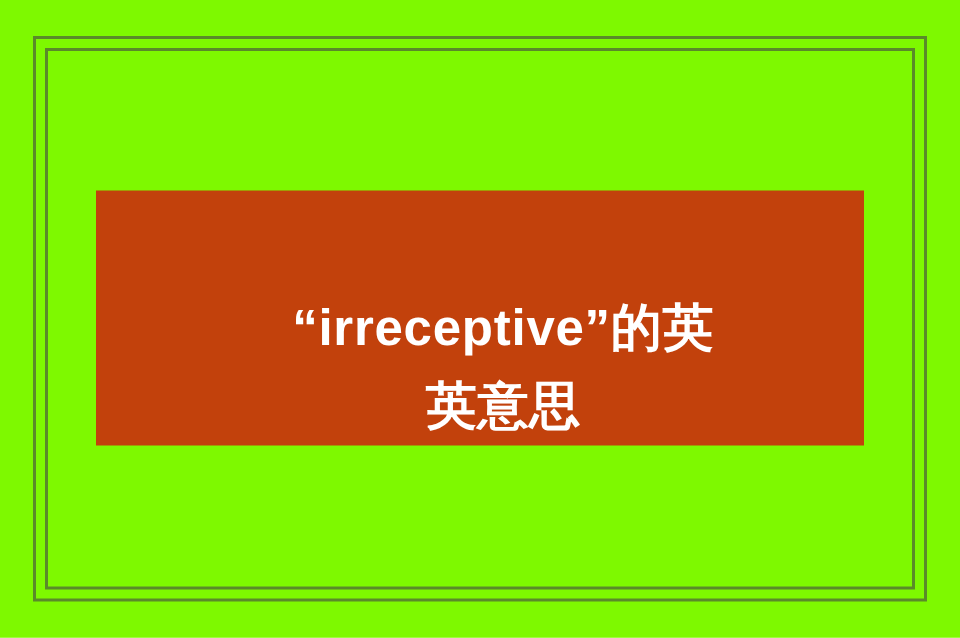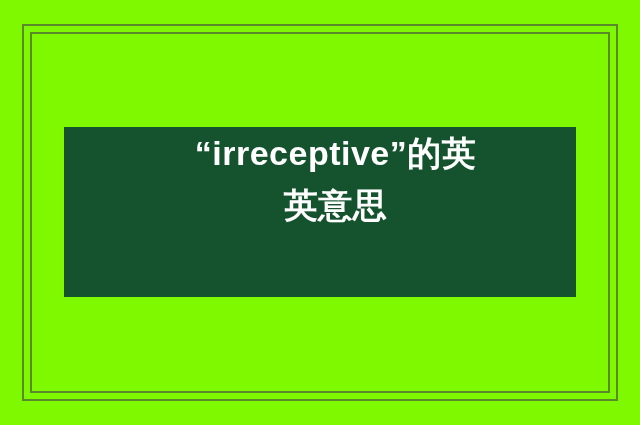--- a/index.html
+++ b/index.html
@@ -48,26 +48,26 @@
     pointer-events: none;
   }
 
   
   .title-panel {
     position: absolute;
     left: 64px;
     top: 127px;
     width: 512px;
     height: 170px;
-    background: #14532d;
+    background: #c2410c;
     box-sizing: border-box;
     display: flex;
     flex-direction: column;
     align-items: center;
-    justify-content: flex-start;
+    justify-content: flex-end;
     padding-left: 31px;
   }
 
   
   .title-text {
     color: #ffffff;
     font-size: 34px;
     font-weight: bold;
     line-height: 52px;
     text-align: center;

